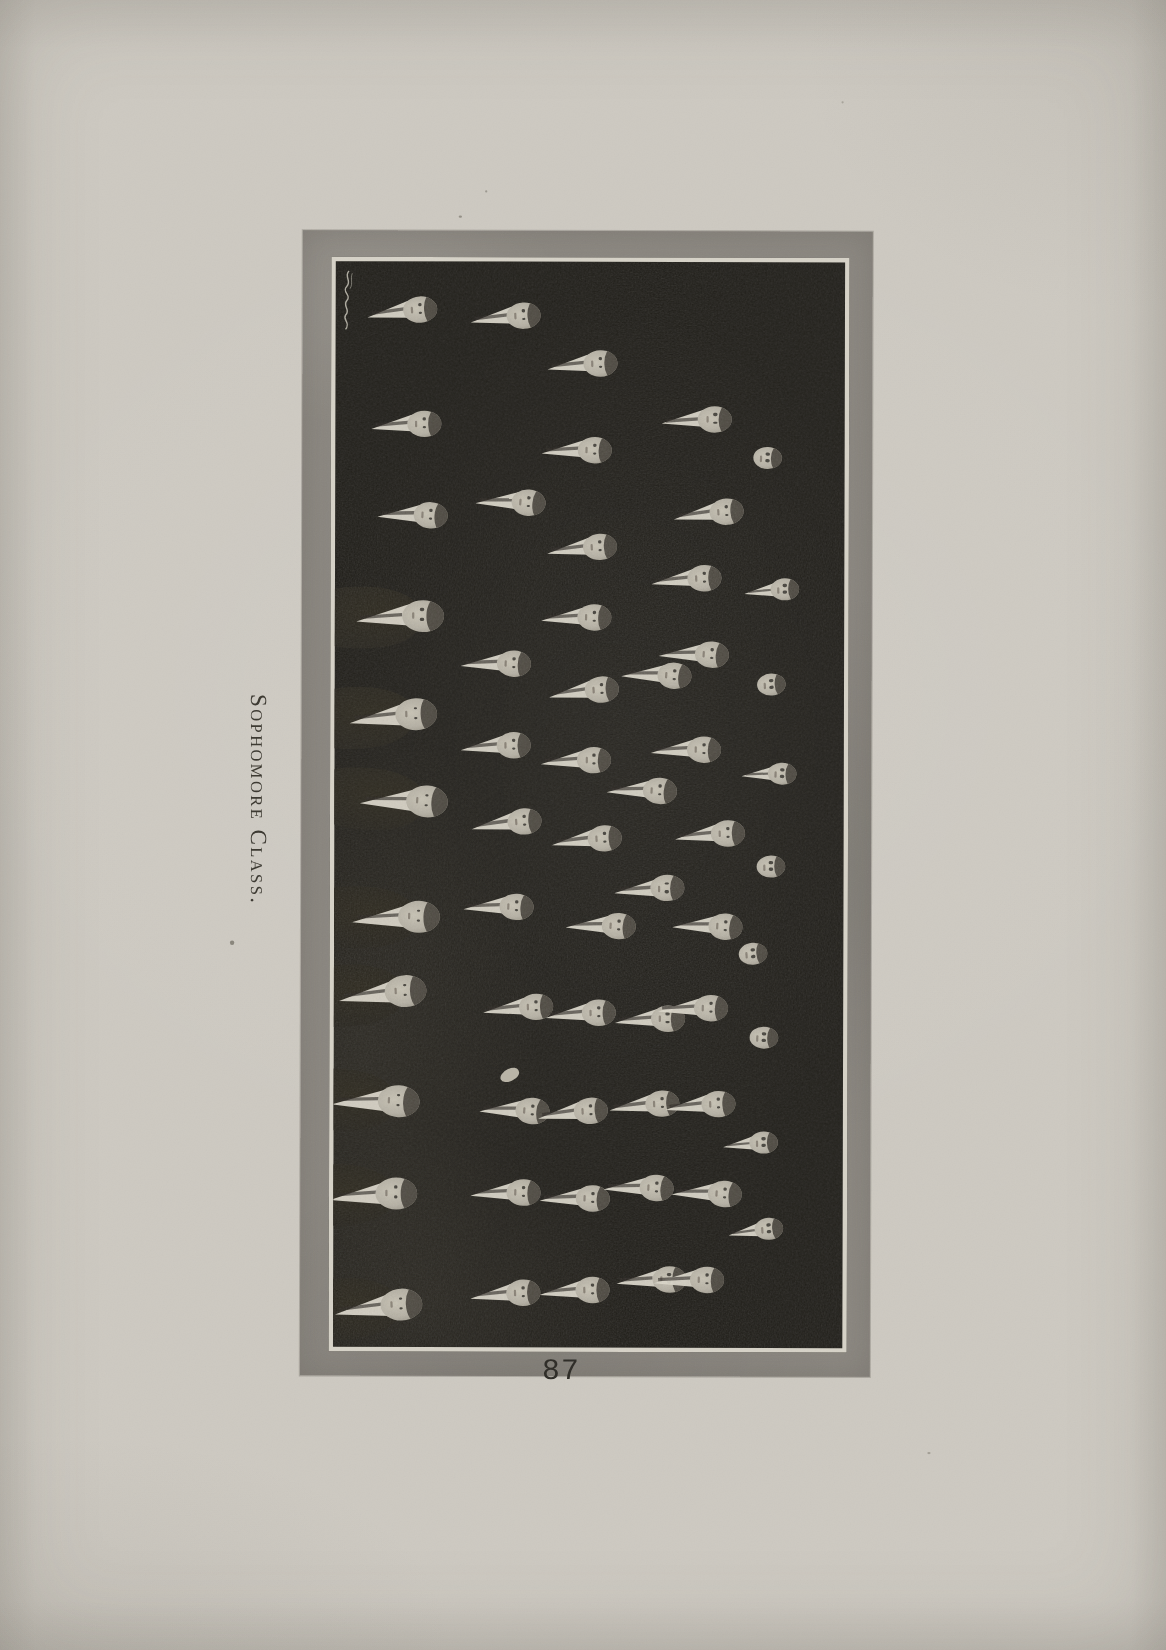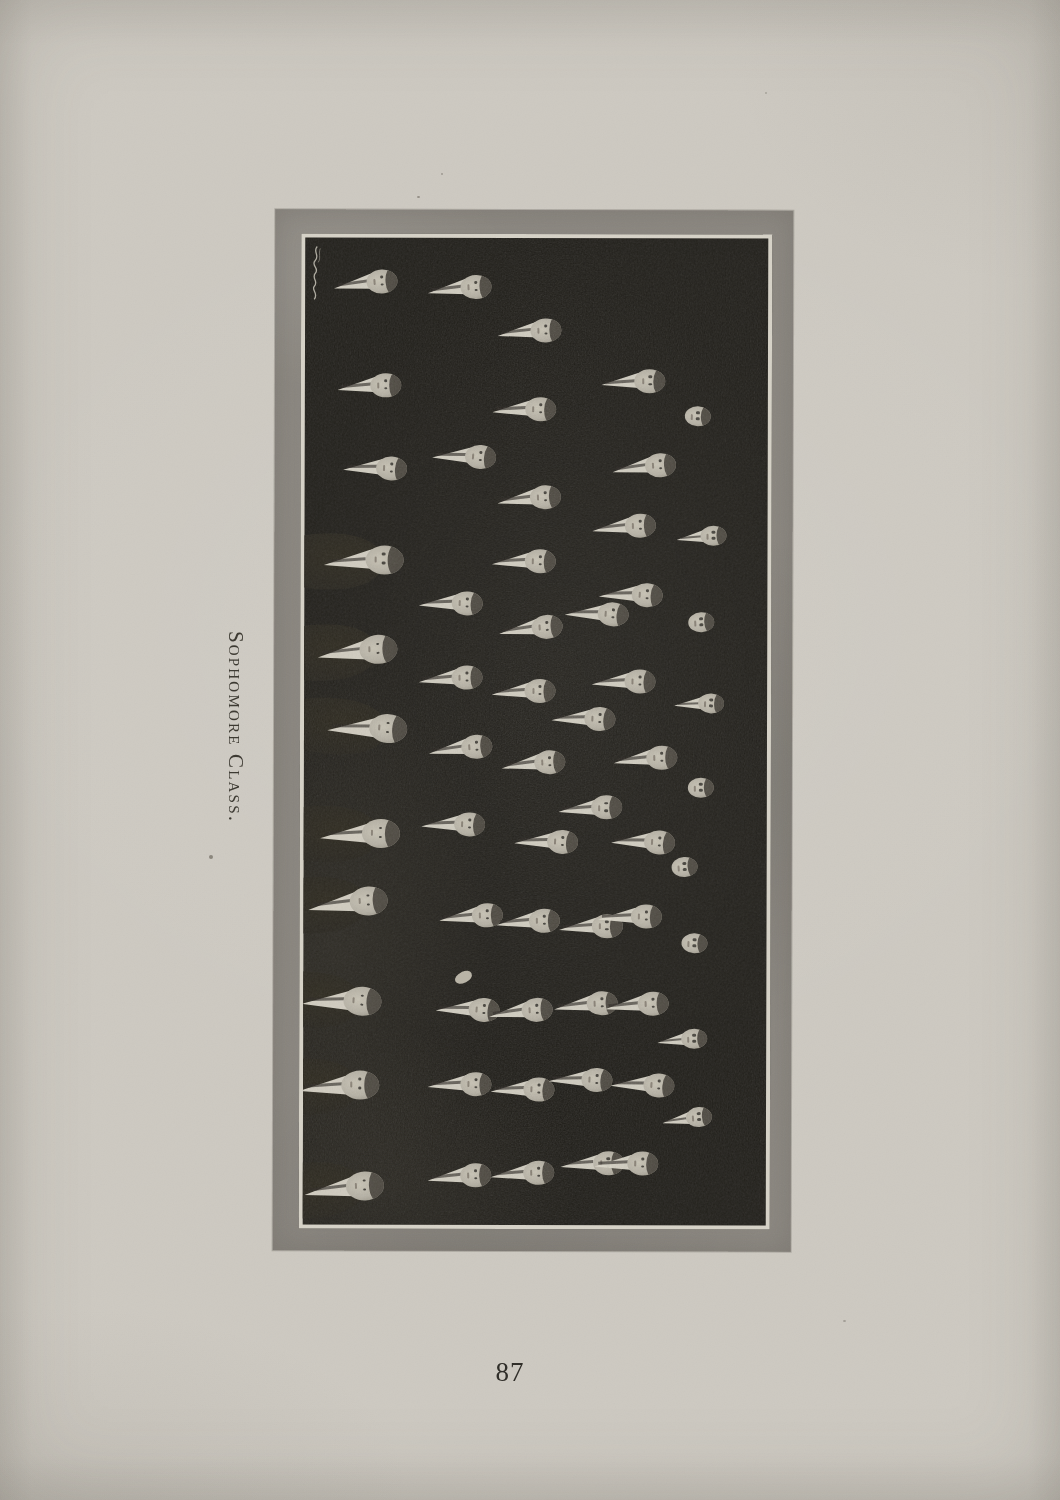--- a/index.html
+++ b/index.html
@@ -63,22 +63,22 @@
   .s-lg{width:80px;height:32px;}
   .s-lg .head{width:38px;height:29px;top:1px;}
   .s-lg .collar{left:0;top:24%;width:50px;height:20px;}
   .s-lg .tie{left:6%;top:44%;width:38px;height:3px;}
   .s-sm{width:50px;height:21px;}
   .s-sm .head{width:26px;height:20px;top:0;}
   .s-sm .collar{left:0;top:26%;width:30px;height:13px;}
   .s-sm .tie{left:8%;top:46%;width:22px;height:2px;}
   .hand{position:absolute;width:18px;height:11px;border-radius:55% 45% 50% 50%;
     background:#c5c0b2;transform:rotate(-25deg);opacity:.92;z-index:4;}
-  .pagenum{position:absolute;left:510px;top:1372px;transform:translate(-50%,-50%);
-    font-size:27px;color:#2d2b26;letter-spacing:1px;}
+  .pagenum{position:absolute;left:510px;top:1248px;transform:translate(-50%,-50%);
+    font-size:27px;color:#2d2b26;letter-spacing:1px;font-family:Liberation Mono, monospace;}
   .speck{position:absolute;border-radius:50%;}
   .grain{position:absolute;pointer-events:none;}
 </style>
 </head>
 <body>
 
 <div class="page">
 
   <div class="caption">Sophomore Class.</div>
 

